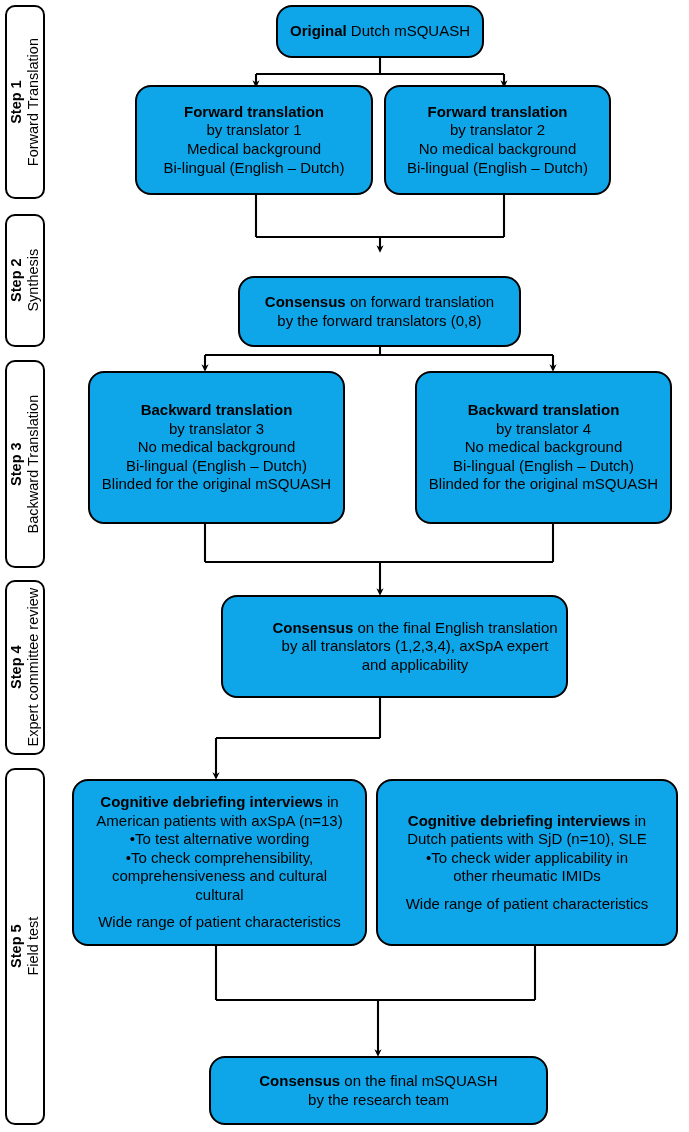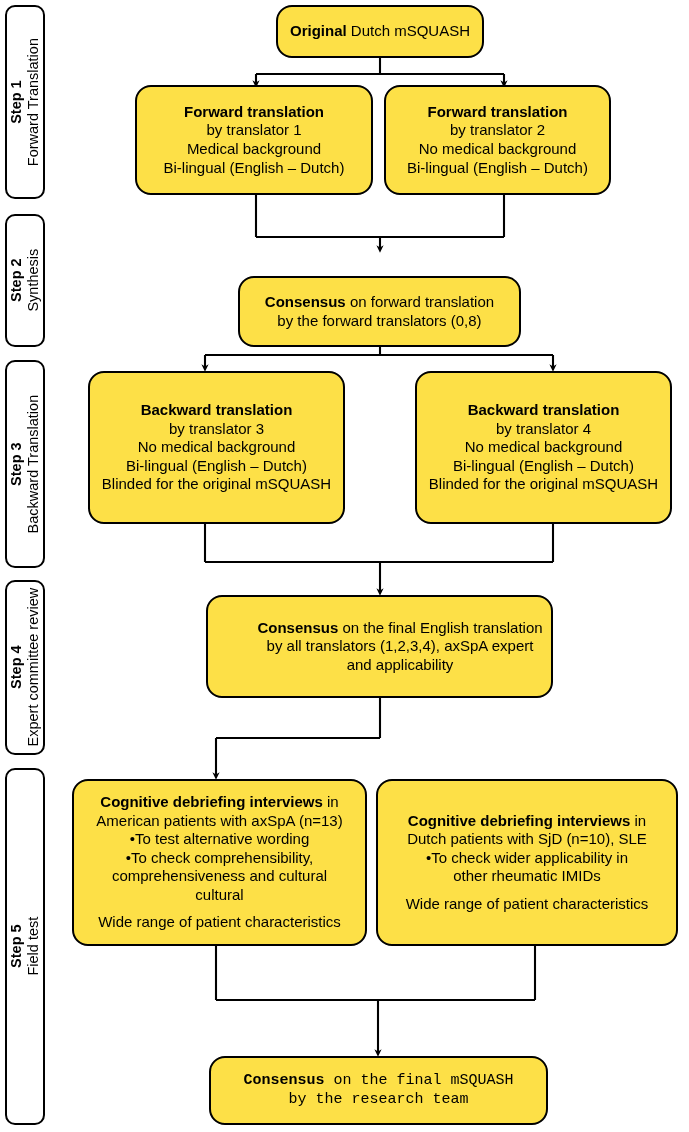--- a/index.html
+++ b/index.html
@@ -60,21 +60,21 @@
     font-weight: normal;
     display: block;
   }
 
   
   .node {
     position: absolute;
     box-sizing: border-box;
     border: 2.2px solid #000;
     border-radius: 16px;
-    background: #fde047;
+    background: #0ea5e9;
     z-index: 2;
     display: flex;
     align-items: center;
     justify-content: flex-start;
     text-align: center;
     padding: 4px 7px;
   }
   .node .lines {
     width: 100%;
     line-height: 1.24;
@@ -208,21 +208,21 @@
   <div class="node" style="left:415px; top:371px; width:257px; height:153px;">
     <div class="lines">
         <span class="ln"><span class="b">Backward translation</span></span>
         <span class="ln"><span>by translator 4</span></span>
         <span class="ln"><span class="i">No medical background</span></span>
         <span class="ln"><span class="i">Bi-lingual (English – Dutch)</span></span>
         <span class="ln"><span class="i">Blinded for the original mSQUASH</span></span>
       </div>
   </div>
 
-  <div class="node" style="left:206px; top:595px; width:347px; height:103px;padding-left:48px;">
+  <div class="node" style="left:221px; top:595px; width:347px; height:103px;padding-left:48px;">
     <div class="lines">
         <span class="ln"><span class="b">Consensus</span><span> on the final English translation</span></span>
         <span class="ln"><span>by all translators (1,2,3,4), axSpA expert</span></span>
         <span class="ln"><span>and applicability</span></span>
       </div>
   </div>
 
   <div class="node" style="left:72px; top:779px; width:295px; height:167px;">
     <div class="lines">
         <span class="ln"><span class="b">Cognitive debriefing interviews</span><span> in</span></span>
@@ -240,20 +240,20 @@
     <div class="lines">
         <span class="ln"><span class="b">Cognitive debriefing interviews</span><span> in</span></span>
         <span class="ln"><span>Dutch patients with SjD (n=10), SLE</span></span>
         <span class="ln"><span>•To check wider applicability in</span></span>
         <span class="ln"><span>other rheumatic IMIDs</span></span>
         <span class="spacer"></span>
         <span class="ln"><span class="i">Wide range of patient characteristics</span></span>
       </div>
   </div>
 
-  <div class="node" style="left:209px; top:1056px; width:339px; height:69px;font-family:Liberation Mono, monospace;">
+  <div class="node" style="left:209px; top:1056px; width:339px; height:69px;">
     <div class="lines">
         <span class="ln"><span class="b">Consensus</span><span> on the final mSQUASH</span></span>
         <span class="ln"><span>by the research team</span></span>
       </div>
   </div>
 
 </div>
 
 </body></html>

